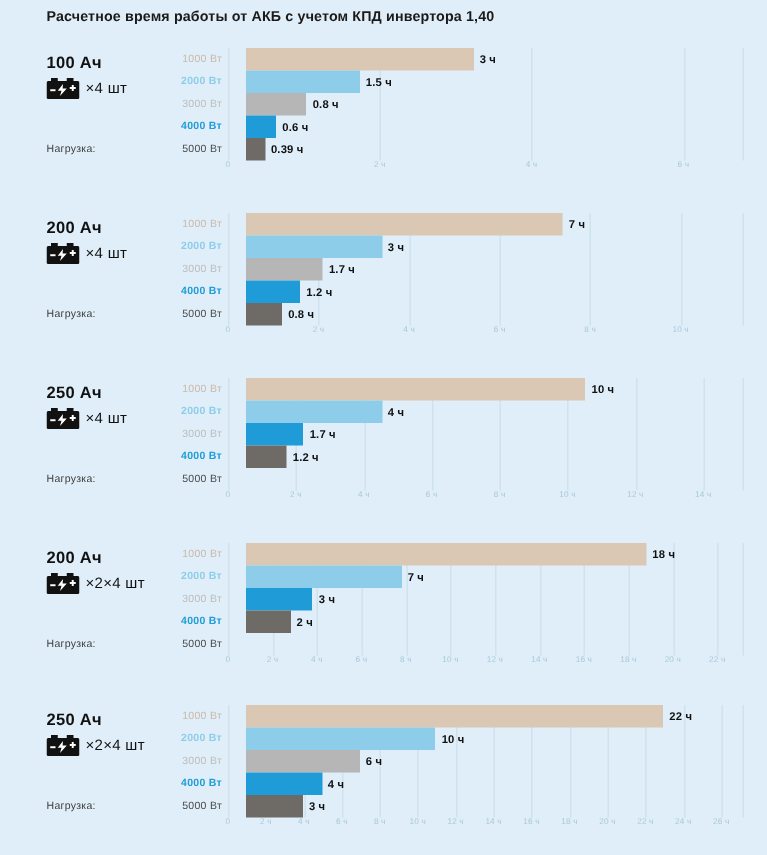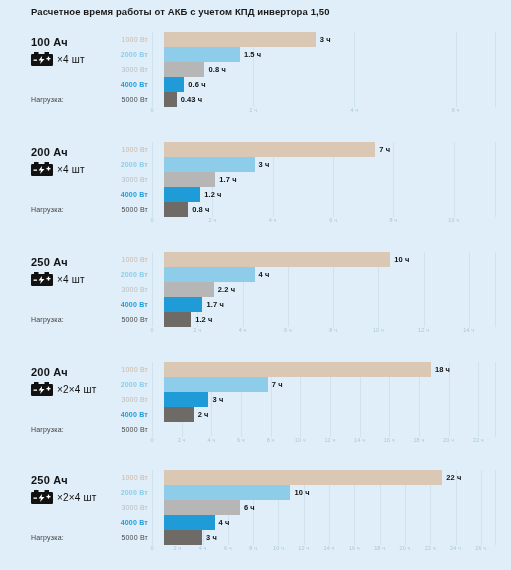--- a/index.html
+++ b/index.html
@@ -137,21 +137,21 @@
     font-size:5.5px;
     color:#a9c8db;
     transform:translateX(-50%);
     white-space:nowrap;
     letter-spacing:0.1px;
   }
 </style>
 </head>
 <body>
 
-<div id="page-title">Расчетное время работы от АКБ с учетом КПД инвертора 1,50</div>
+<div id="page-title">Расчетное время работы от АКБ с учетом КПД инвертора 1,40</div>
 
 <div id="panels-root">
     <div class="chart-panel" style="top: 32px; height: 88px;">
       <div class="panel-left">
         <div class="cap-label">100 Ач</div>
         <div class="batt-row">
           <span>
             <svg class="batt-icon" viewBox="0 0 44 28" xmlns="http://www.w3.org/2000/svg">
   <rect x="6" y="0" width="9" height="5" fill="#111"></rect>
   <rect x="27" y="0" width="9" height="5" fill="#111"></rect>
@@ -193,21 +193,21 @@
           <div class="bar-row">
             <div class="bar" style="width: 40.4706px; background: rgb(182, 182, 182);"></div>
             <div class="bar-value">0.8 ч</div>
           </div>
           <div class="bar-row">
             <div class="bar" style="width: 20.2353px; background: rgb(31, 156, 216);"></div>
             <div class="bar-value">0.6 ч</div>
           </div>
           <div class="bar-row">
             <div class="bar" style="width: 12.6471px; background: rgb(110, 107, 102);"></div>
-            <div class="bar-value">0.43 ч</div>
+            <div class="bar-value">0.39 ч</div>
           </div>
         </div>
         <div class="ticks" style="top: 75px;">
           <div class="tick" style="left: 0px;">0</div>
           <div class="tick" style="left: 101.176px;">2 ч</div>
           <div class="tick" style="left: 202.353px;">4 ч</div>
           <div class="tick" style="left: 303.529px;">6 ч</div>
         </div>
       </div>
     </div>
@@ -320,24 +320,20 @@
         <div class="bars">
           <div class="bar-row">
             <div class="bar" style="width: 226.316px; background: rgb(218, 199, 180);"></div>
             <div class="bar-value">10 ч</div>
           </div>
           <div class="bar-row">
             <div class="bar" style="width: 90.5263px; background: rgb(141, 205, 234);"></div>
             <div class="bar-value">4 ч</div>
           </div>
           <div class="bar-row">
-            <div class="bar" style="width: 49.7895px; background: rgb(182, 182, 182);"></div>
-            <div class="bar-value">2.2 ч</div>
-          </div>
-          <div class="bar-row">
             <div class="bar" style="width: 38.4737px; background: rgb(31, 156, 216);"></div>
             <div class="bar-value">1.7 ч</div>
           </div>
           <div class="bar-row">
             <div class="bar" style="width: 27.1579px; background: rgb(110, 107, 102);"></div>
             <div class="bar-value">1.2 ч</div>
           </div>
         </div>
         <div class="ticks" style="top: 75px;">
           <div class="tick" style="left: 0px;">0</div>

